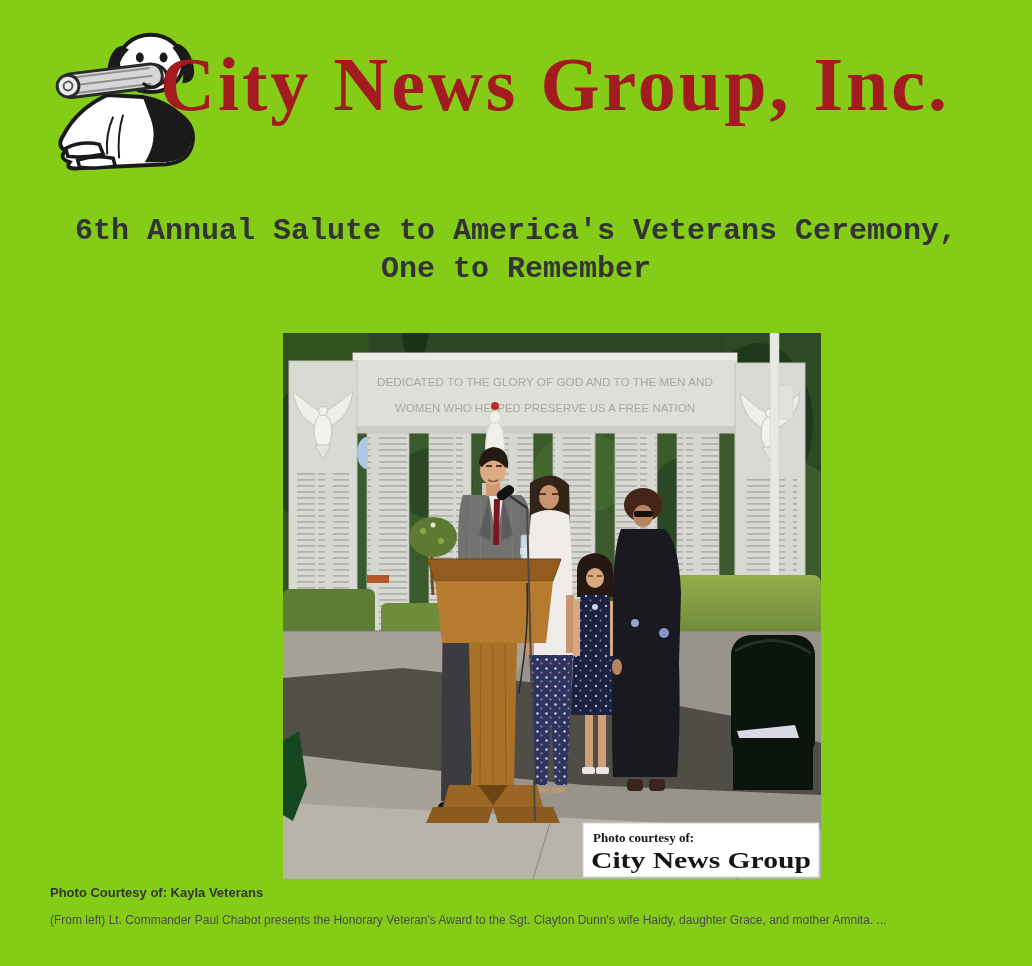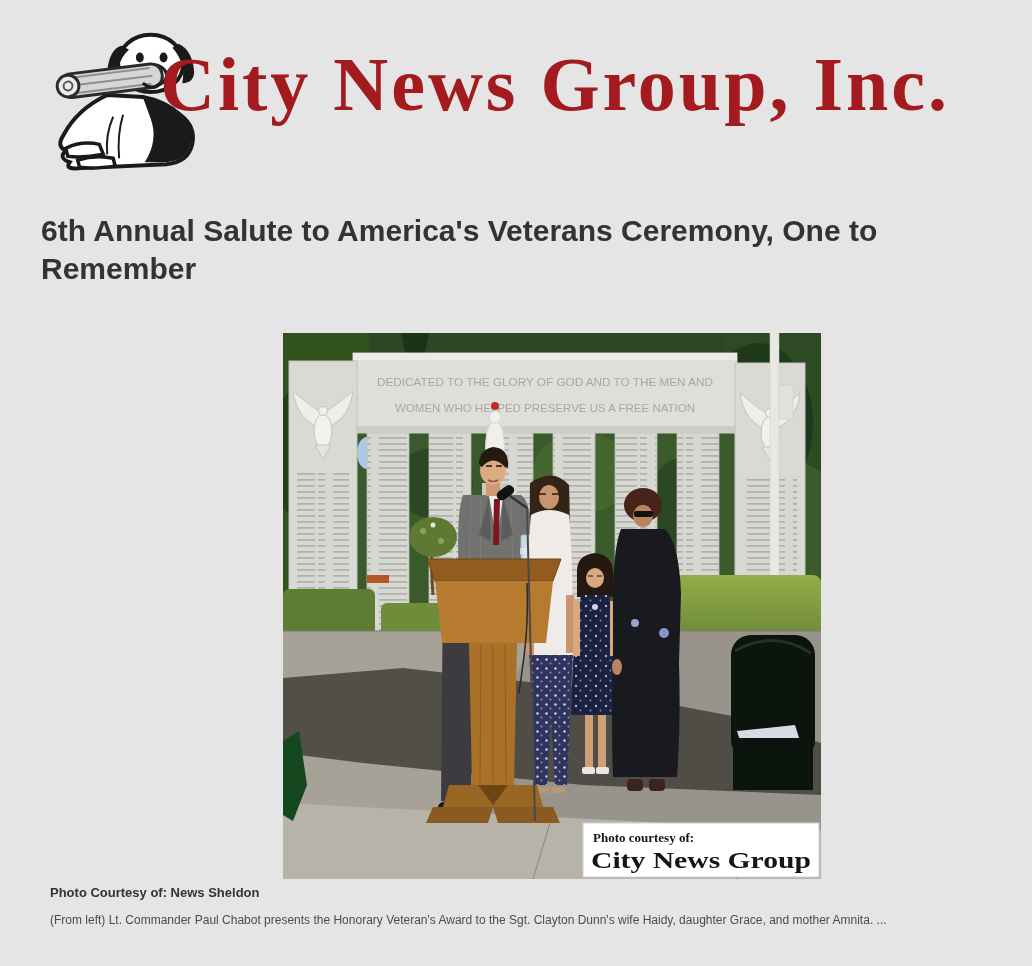--- a/index.html
+++ b/index.html
@@ -1,27 +1,27 @@
 <!DOCTYPE html>
 <html><head>
 <meta charset="utf-8">
 <style>
   html,body{margin:0;padding:0;background:#ffffff;}
-  .page{position:relative;width:1032px;height:966px;background:#e5e5e5;overflow:hidden;
+  .page{position:relative;width:1032px;height:966px;background:#84cc16;overflow:hidden;
         font-family:"Liberation Sans","DejaVu Sans",sans-serif;}
   
   .masthead{position:relative;height:175px;}
   .dog-logo{position:absolute;left:48px;top:22px;width:158px;height:152px;}
   .brand{position:absolute;left:160px;top:46px;margin:0;
          font-family:"Liberation Serif","DejaVu Serif",serif;
          font-weight:bold;font-size:76px;line-height:1;letter-spacing:3px;
          color:#a31b1e;white-space:nowrap;}
   
-  .headline{margin:37px auto 0;max-width:950px;text-align:left;
-            font-size:30px;line-height:38px;font-weight:bold;color:#333333;}
+  .headline{margin:37px auto 0;max-width:950px;text-align:center;
+            font-size:30px;line-height:38px;font-weight:bold;color:#333333;font-family:Liberation Mono, monospace;}
   
   .photo-wrap{width:466px;margin:45px auto 0;}
   .photo-wrap svg{display:block;}
   
   .photo-credit{margin:6px 0 0 50px;font-size:13px;font-weight:bold;color:#333333;}
   .body-text{margin:8px 50px 0 50px;font-size:12px;line-height:24.5px;color:#4c4c4c;}
 </style>
 </head>
 <body>
 
@@ -278,16 +278,16 @@
       </g>
 
       <g>
         <rect x="300" y="490" width="236" height="54" fill="#ffffff" stroke="#d0d0d0" stroke-width="1"></rect>
         <text x="310" y="509" font-family="Liberation Serif, serif" font-size="13" font-weight="bold" fill="#151515">Photo courtesy of:</text>
         <text x="308" y="535" font-family="Liberation Serif, serif" font-size="24" font-weight="bold" fill="#151515" textLength="220" lengthAdjust="spacingAndGlyphs">City News Group</text>
       </g>
     </svg>
   </figure>
 
-  <p class="photo-credit">Photo Courtesy of: News Sheldon</p>
+  <p class="photo-credit">Photo Courtesy of: Kayla Veterans</p>
   <p class="body-text">(From left) Lt. Commander Paul Chabot presents the Honorary Veteran's Award to the Sgt. Clayton Dunn's wife Haidy, daughter Grace, and mother Amnita. ...</p>
 
 </div>
 
 </body></html>

